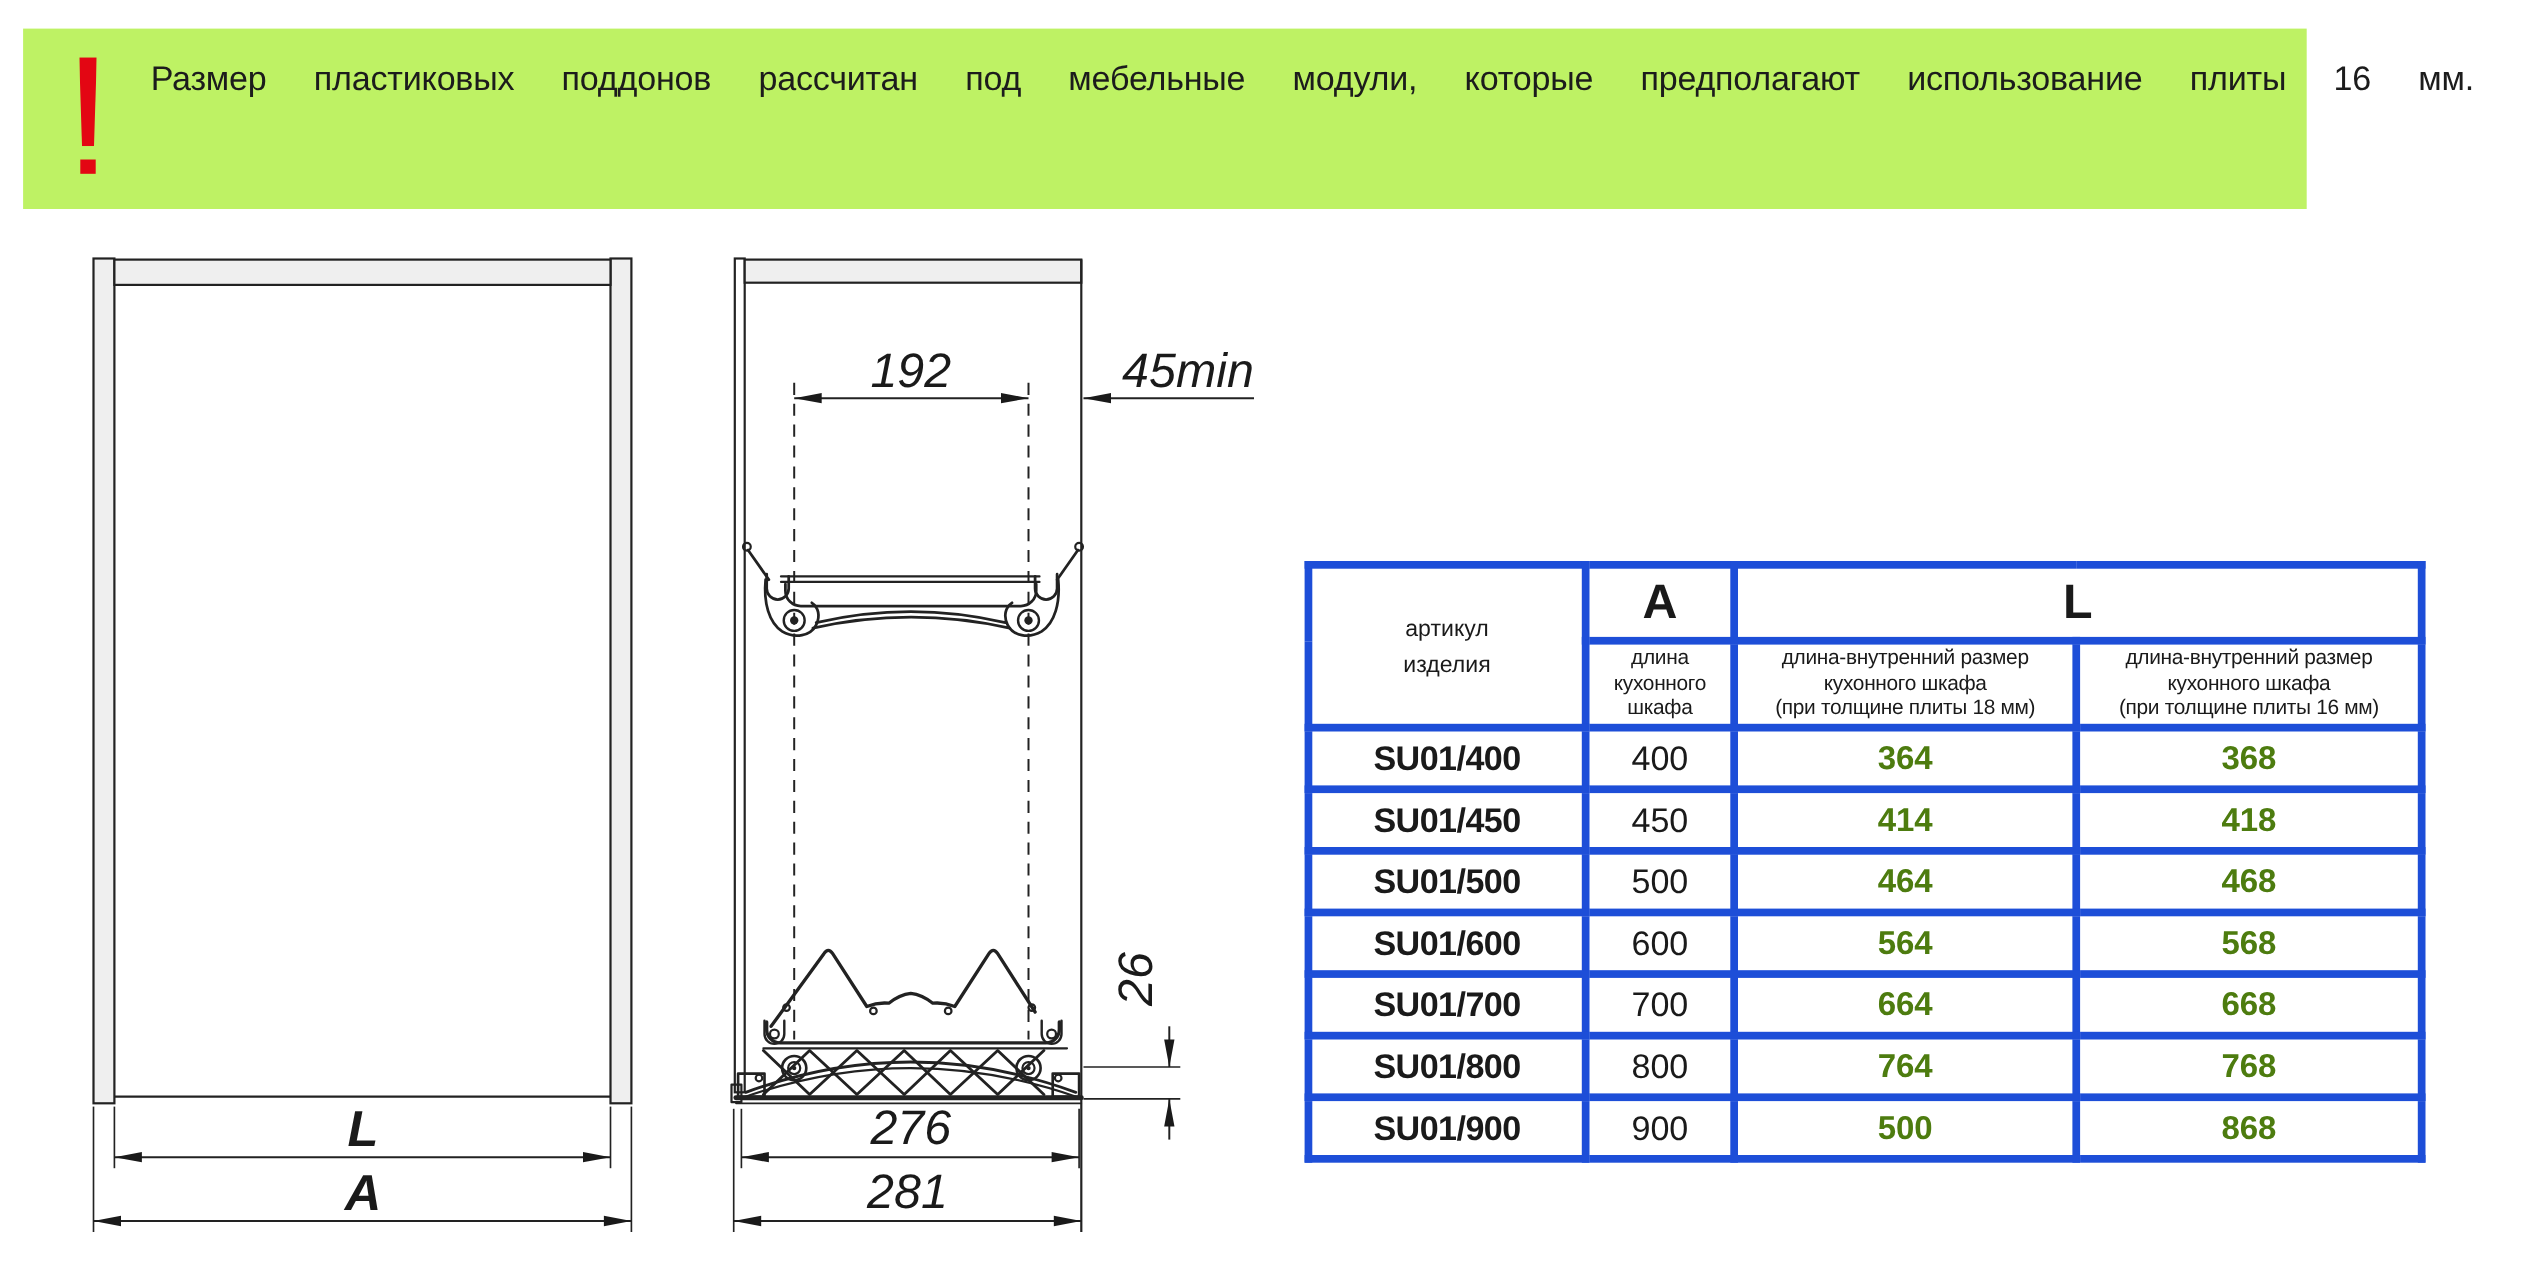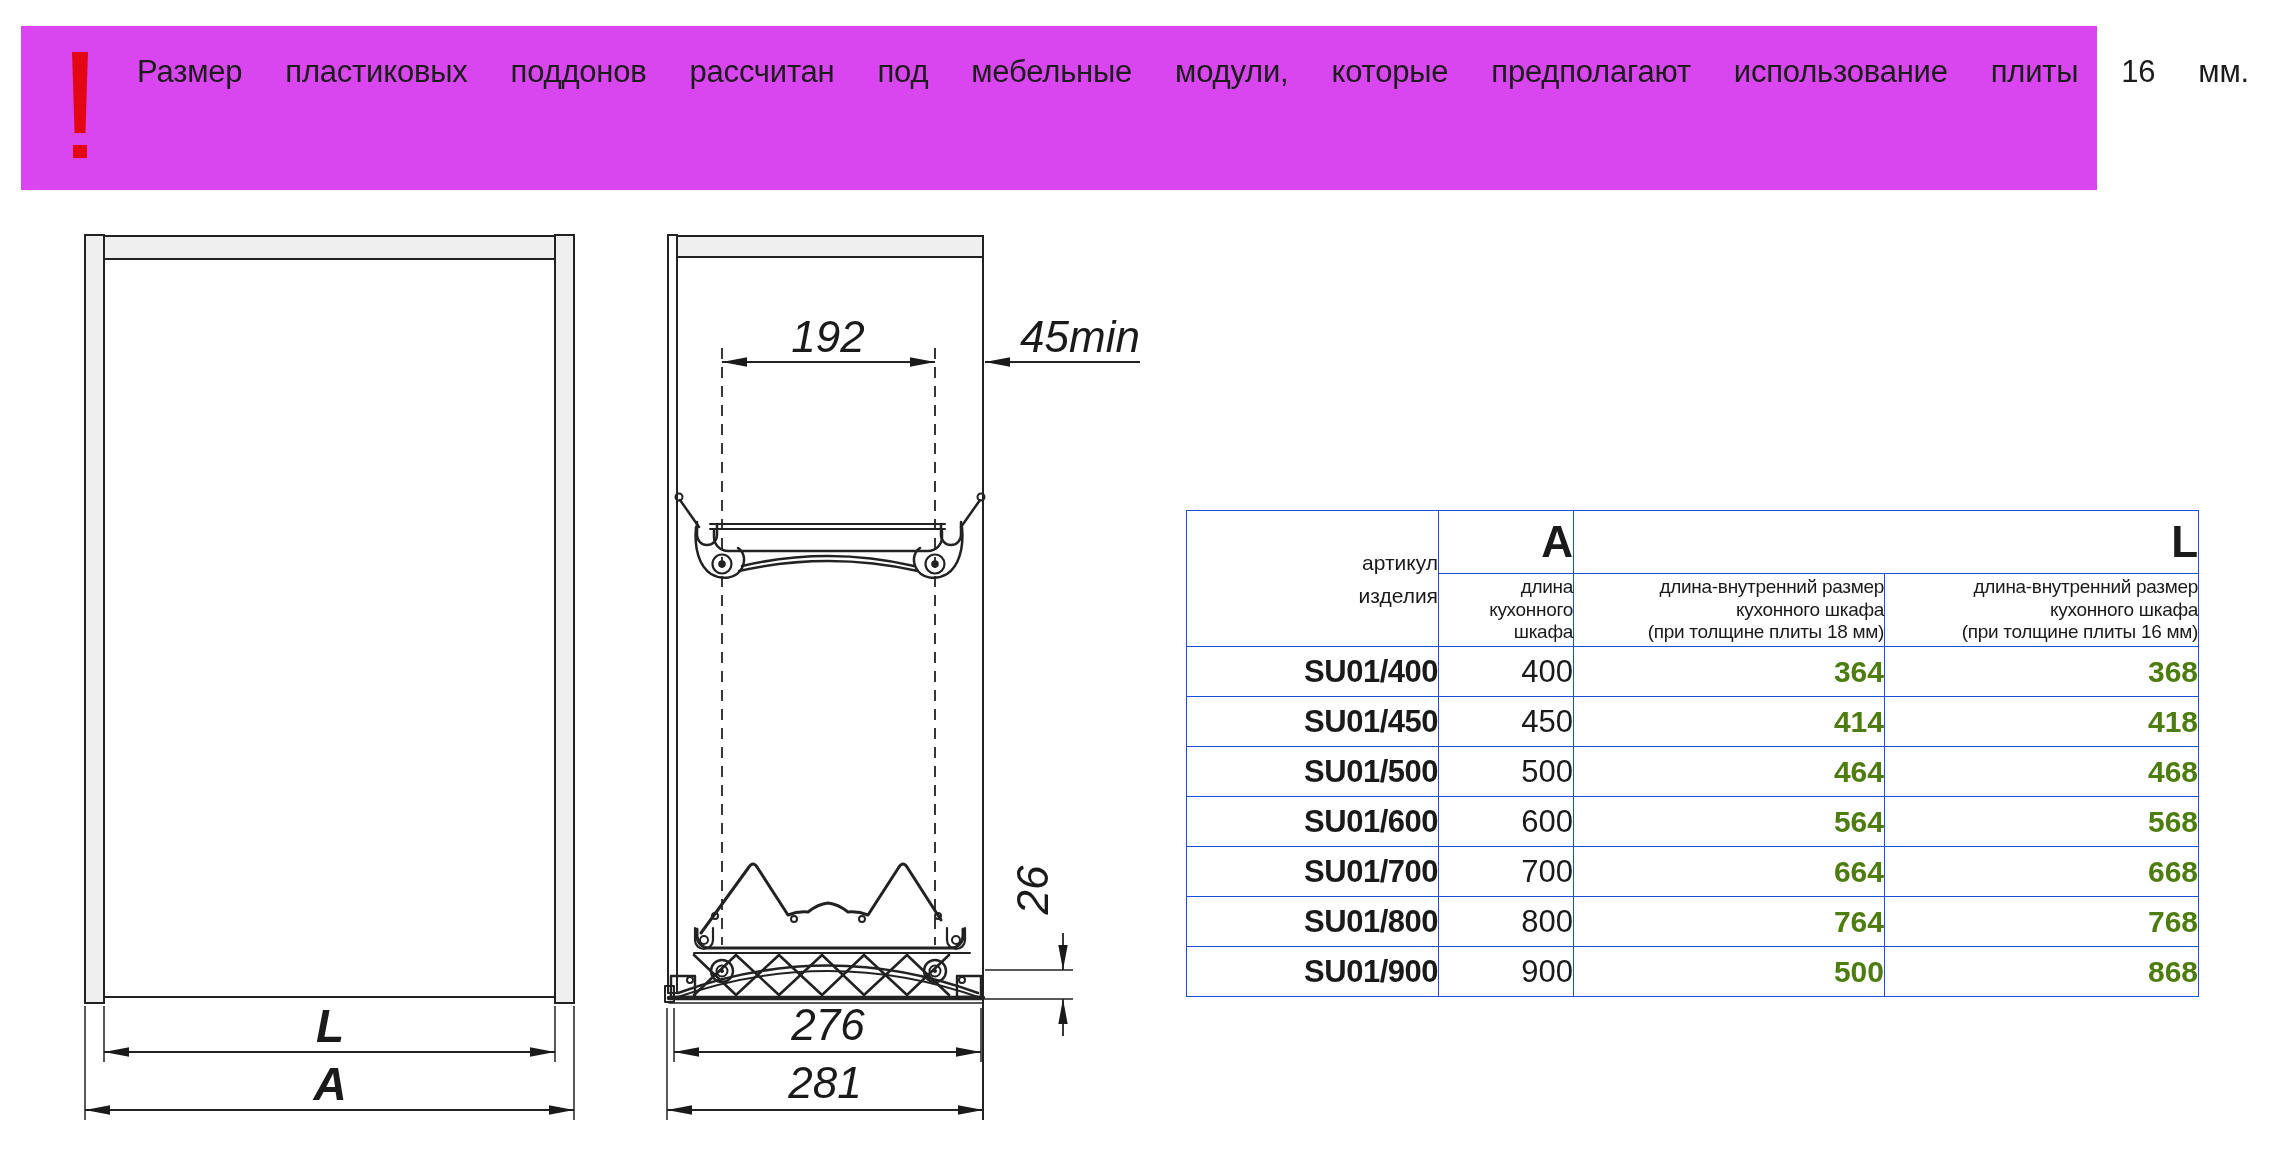--- a/index.html
+++ b/index.html
@@ -1,34 +1,34 @@
 <!DOCTYPE html>
 <html><head>
 <meta charset="utf-8">
 <style>
   html,body{margin:0;padding:0;background:#fff;}
   #page{position:relative;width:2295px;height:1167px;background:#ffffff;overflow:hidden;
         font-family:"Liberation Sans", sans-serif;color:#1a1a1a;}
 
   
-  .banner{position:absolute;left:21px;top:26px;width:2076px;height:164px;background:#d946ef;}
+  .banner{position:absolute;left:21px;top:26px;width:2076px;height:164px;background:#bef264;}
   .excl{position:absolute;left:51px;top:26px;width:16px;height:112px;}
   .excl .bar{position:absolute;left:0;top:0;width:16px;height:81px;background:#e30613;
              clip-path:polygon(0 0,100% 0,84% 100%,16% 100%);}
   .excl .dot{position:absolute;left:1px;top:93px;width:14px;height:13px;background:#e30613;}
   .banner-text{position:absolute;left:116px;top:26px;width:2112px;
                font-size:31px;line-height:40px;color:#1c1c1c;letter-spacing:-0.2px;}
   .banner-text .just{text-align:justify;text-align-last:justify;}
 
   
   .tbl-title{position:absolute;left:1183px;top:458px;font-size:35px;font-weight:bold;
              letter-spacing:-0.5px;white-space:nowrap;}
   table.params{position:absolute;left:1186px;top:510px;border-collapse:collapse;
                table-layout:fixed;width:1012px;}
-  table.params td,table.params th{border:1px solid #1d4ed8;text-align:right;vertical-align:middle;
+  table.params td,table.params th{border:7px solid #1d4ed8;text-align:center;vertical-align:middle;
                padding:0;white-space:pre-line;}
   .th-big{font-size:44px;font-weight:bold;height:62px;}
   .th-art{font-size:21px;font-weight:normal;line-height:33px;}
   .th-sub{font-size:19px;font-weight:normal;line-height:22.5px;height:72px;letter-spacing:-0.3px;}
   .row-art{font-size:31px;font-weight:bold;height:49px;letter-spacing:-0.5px;}
   .row-a{font-size:31px;font-weight:normal;}
   .row-l{font-size:30px;font-weight:bold;color:#4d7c0f;}
 
   
   svg#drawings{position:absolute;left:0;top:0;pointer-events:none;}

